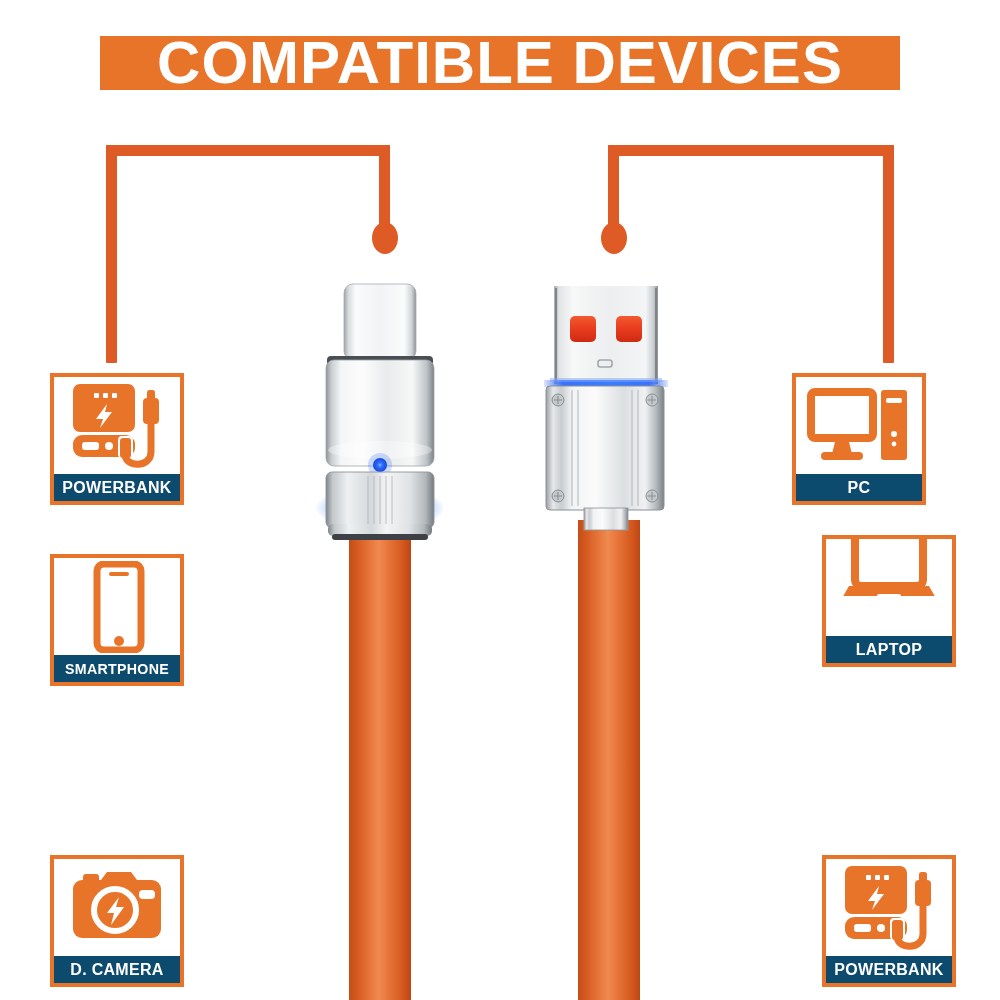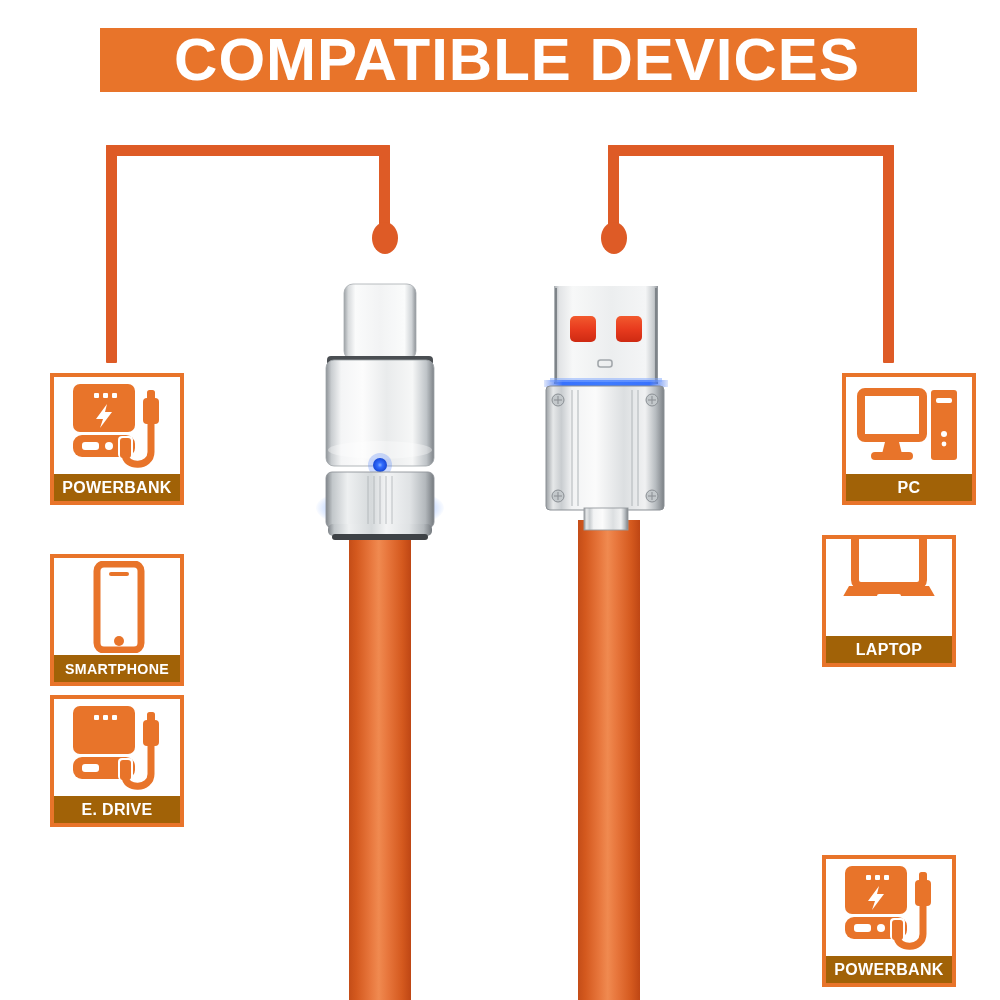--- a/index.html
+++ b/index.html
@@ -5,22 +5,22 @@
   html,body{margin:0;padding:0;}
   body{
     width:1000px;height:1000px;background:#ffffff;
     font-family:"Liberation Sans", sans-serif;
     overflow:hidden;position:relative;
   }
   #stage{position:absolute;left:0;top:0;width:1000px;height:1000px;}
 
   
   .title-banner{
-    position:absolute;left:100px;top:28px;width:800px;height:64px;
-    background:#E8742A;display:flex;align-items:center;justify-content:center;padding-left:17px;
+    position:absolute;left:100px;top:36px;width:800px;height:54px;
+    background:#E8742A;display:flex;align-items:center;justify-content:center;
   }
   .title-banner .txt{
     color:#ffffff;font-size:60px;font-weight:bold;letter-spacing:1px;
     line-height:1;white-space:nowrap;
   }
 
   
   .bracket{position:absolute;}
   .bk-h{position:absolute;background:#DE5B26;height:11px;border-radius:1px;}
   .bk-v{position:absolute;background:#DE5B26;width:11px;border-radius:1px;}
@@ -31,21 +31,21 @@
   .devbox{
     position:absolute;width:134px;height:132px;
     border:4px solid #E8742A;background:#ffffff;
     box-sizing:border-box;display:flex;flex-direction:column;
   }
   .devbox .art{
     flex:1;display:flex;align-items:center;justify-content:center;
     overflow:hidden;
   }
   .devbox .foot{
-    height:27px;background:#a16207;color:#ffffff;
+    height:27px;background:#0c4a6e;color:#ffffff;
     display:flex;align-items:center;justify-content:center;
     font-size:16px;font-weight:bold;letter-spacing:.3px;white-space:nowrap;
   }
   .devbox .foot.small{font-size:14.2px;}
 
   
   .cable{
     position:absolute;width:62px;
     background:linear-gradient(to right,
       #C44D18 0%, #D4591E 12%, #E7763C 34%, #F08A50 48%,
@@ -260,43 +260,36 @@
     <div class="art">
       <svg width="104" height="92" viewBox="0 0 104 92">
         <rect x="32" y="3" width="44" height="86" rx="7" fill="none" stroke="#E8742A" stroke-width="7"></rect>
         <rect x="44" y="11" width="20" height="4" rx="2" fill="#E8742A"></rect>
         <circle cx="54" cy="80" r="5" fill="#E8742A"></circle>
       </svg>
     </div>
     <div class="foot small">SMARTPHONE</div>
   </div>
 
-  <div class="devbox" style="left:50px;top:695px;">
-    <div class="art">
-      <svg width="104" height="92" viewBox="0 0 104 92">
-        <rect x="8" y="4" width="62" height="48" rx="7" fill="#E8742A"></rect>
-        <g fill="#FFFFFF">
-          <rect x="29" y="13" width="5" height="5" rx="1"></rect>
-          <rect x="38" y="13" width="5" height="5" rx="1"></rect>
-          <rect x="47" y="13" width="5" height="5" rx="1"></rect>
-        </g>
-        <rect x="8" y="55" width="62" height="22" rx="9" fill="#E8742A"></rect>
-        <rect x="17" y="62" width="17" height="8" rx="3" fill="#FFFFFF"></rect>
-        <rect x="53" y="56" width="15" height="22" rx="4" fill="#FFFFFF"></rect>
-        <rect x="55" y="58" width="11" height="20" rx="3" fill="#E8742A"></rect>
-        <path d="M60 74 C60 88, 86 88, 86 72 L86 42" stroke="#E8742A" stroke-width="7" fill="none" stroke-linecap="round"></path>
-        <rect x="78" y="18" width="16" height="26" rx="4" fill="#E8742A"></rect>
-        <rect x="82" y="10" width="8" height="10" rx="2.5" fill="#E8742A"></rect>
-      </svg>
-    </div>
-    <div class="foot">E. DRIVE</div>
-  </div>
-
-
-  <div class="devbox" style="left:842px;top:373px;">
+
+  <div class="devbox" style="left:50px;top:855px;">
+    <div class="art">
+      <svg width="104" height="92" viewBox="0 0 104 92">
+        <rect x="18" y="12" width="16" height="10" rx="3" fill="#E8742A"></rect>
+        <path d="M36 18 L42 10 L66 10 L72 18 Z" fill="#E8742A"></path>
+        <rect x="8" y="18" width="88" height="58" rx="9" fill="#E8742A"></rect>
+        <rect x="74" y="28" width="16" height="9" rx="4" fill="#FFFFFF"></rect>
+        <circle cx="50" cy="48" r="21" fill="none" stroke="#FFFFFF" stroke-width="6"></circle>
+        <path d="M54 35 L42 51 L49 51 L46 63 L59 45 L51 45 Z" fill="#FFFFFF"></path>
+      </svg>
+    </div>
+    <div class="foot">D. CAMERA</div>
+  </div>
+
+  <div class="devbox" style="left:792px;top:373px;">
     <div class="art">
       <svg width="104" height="92" viewBox="0 0 104 92">
         <rect x="4" y="12" width="62" height="46" rx="4" fill="none" stroke="#E8742A" stroke-width="8"></rect>
         <path d="M29 58 L25 74 L45 74 L41 58 Z" fill="#E8742A"></path>
         <rect x="14" y="72" width="42" height="8" rx="4" fill="#E8742A"></rect>
         <rect x="74" y="10" width="26" height="70" rx="3" fill="#E8742A"></rect>
         <rect x="79" y="18" width="16" height="5" rx="2" fill="#FFFFFF"></rect>
         <circle cx="87" cy="54" r="3" fill="#FFFFFF"></circle>
         <circle cx="87" cy="64" r="2.4" fill="#FFFFFF"></circle>
       </svg>

